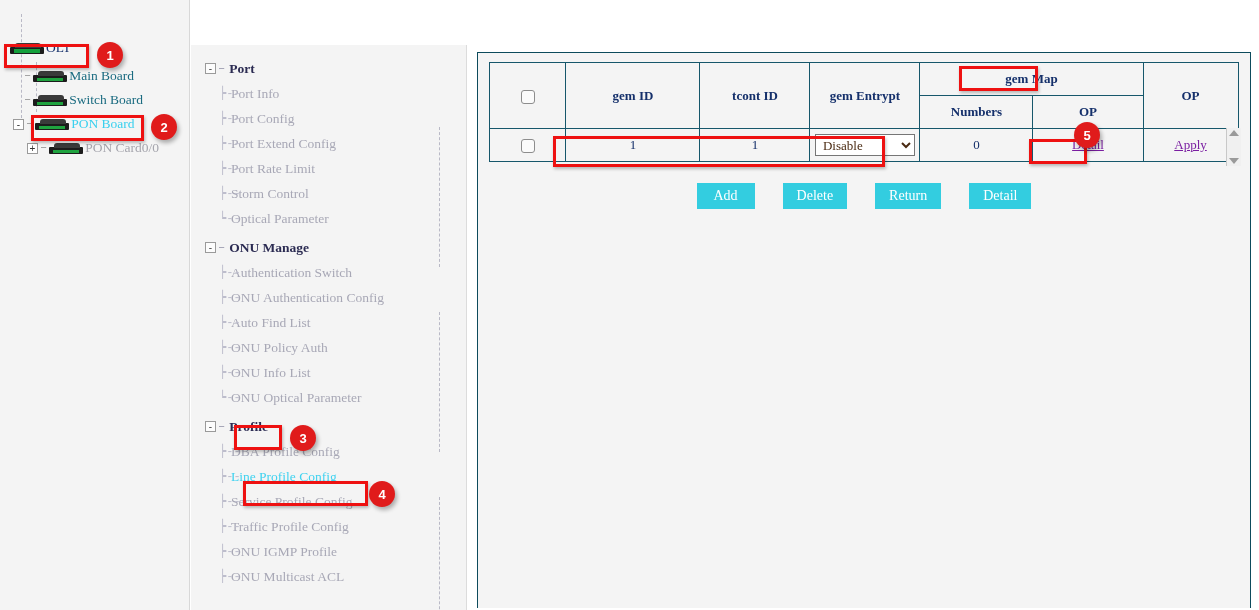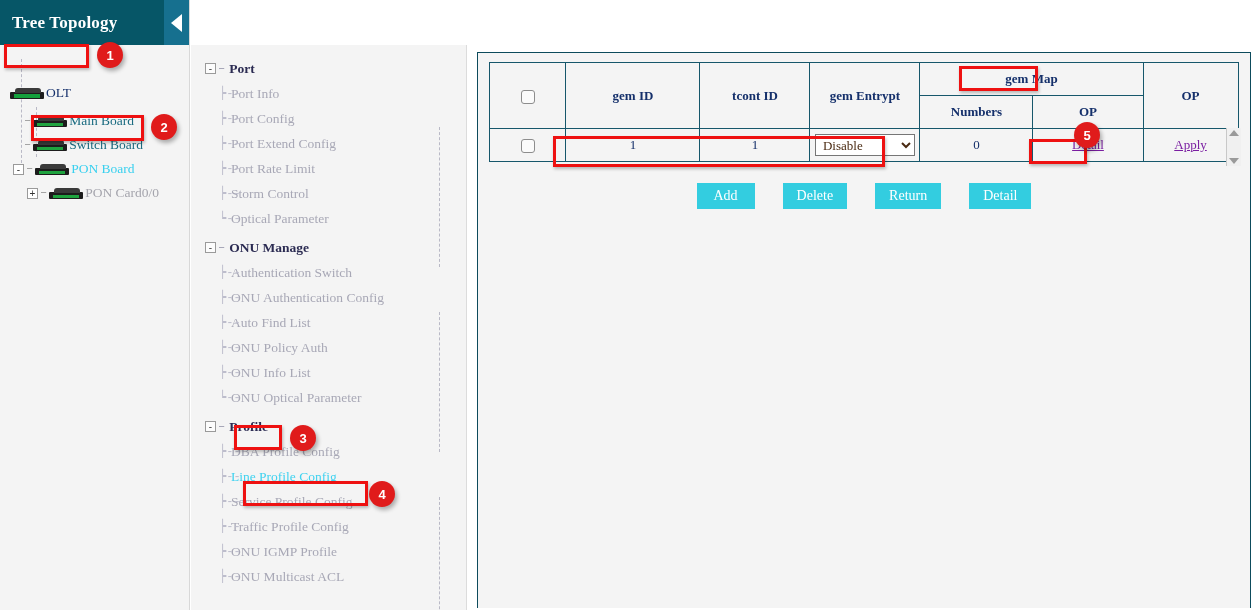--- a/index.html
+++ b/index.html
@@ -288,26 +288,20 @@
     box-shadow: 2px 3px 4px rgba(0,0,0,.3);
     pointer-events: none;
   }
 </style>
 </head>
 <body>
 
 <div id="app">
 
   <div id="sidebar">
-    <div id="sidebar-header">
-      <div id="sidebar-title">Tree Topology</div>
-      <div id="collapse-btn">
-        <div class="tri-left"></div>
-      </div>
-    </div>
 
     <div id="tree">
 
       <div class="vline" style="left:21px; top:14px; height:104px;"></div>
       <div class="vline" style="left:36px; top:62px; height:50px;"></div>
 
       <div class="tnode" style="padding-left:10px;margin-top:32px;">
         <div class="dev-icon big">
           <div class="body"></div>
             <div class="top"></div>

